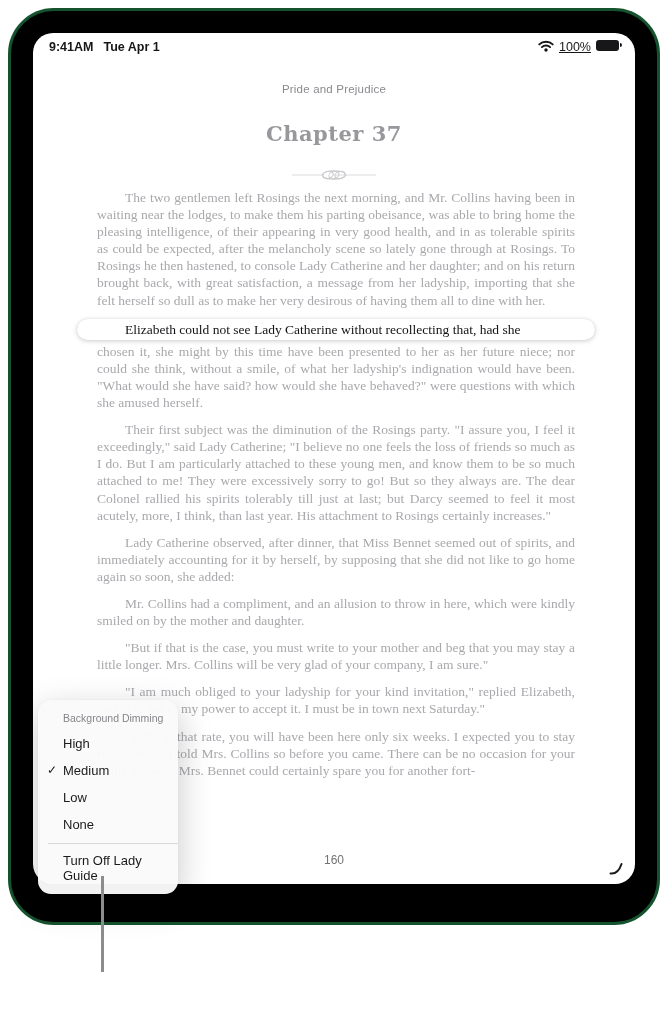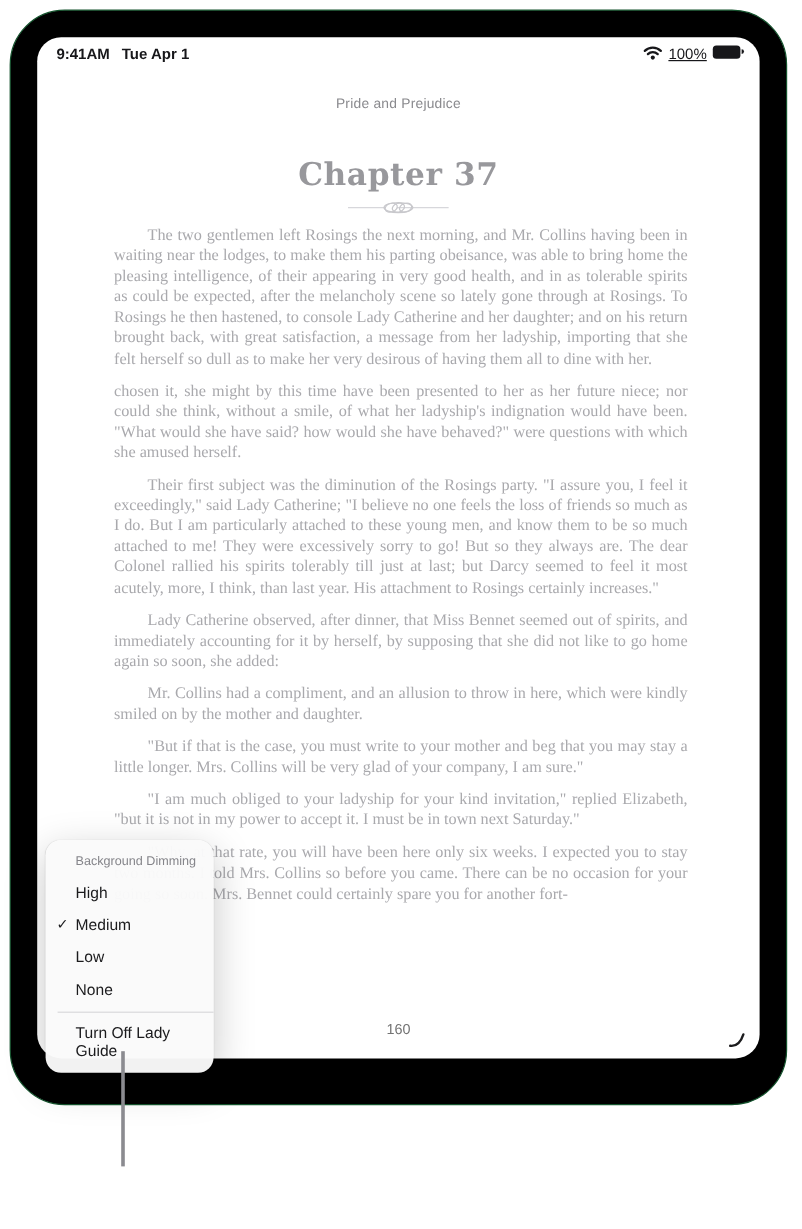--- a/index.html
+++ b/index.html
@@ -3,21 +3,21 @@
 <meta charset="utf-8">
 <style>
   html,body{margin:0;padding:0;}
   body{
     width:668px;height:1024px;position:relative;background:#ffffff;
     font-family:"Liberation Sans",sans-serif;overflow:hidden;
   }
   
   .device{
     position:absolute;left:8px;top:8px;width:646px;height:911px;
-    background:#000;border:1px solid #14532d;border-radius:46px;
+    background:#000;border:3px solid #14532d;border-radius:46px;
   }
   .screen{
     position:absolute;left:22px;top:22px;width:602px;height:851px;
     background:#fff;border-radius:20px;overflow:hidden;
   }
   
   .status-bar{
     position:absolute;left:0;top:4px;width:100%;height:20px;
     display:flex;justify-content:space-between;align-items:center;
     padding:0 16px;box-sizing:border-box;
@@ -33,21 +33,21 @@
     background:#17171a;border-radius:0 2px 2px 0;
   }
   
   .book-title{
     position:absolute;top:50px;width:100%;text-align:center;
     font-size:11.5px;color:#8a8a8e;letter-spacing:.2px;
   }
   .chapter-title{
     position:absolute;top:88px;width:100%;text-align:center;
     font-family:"DejaVu Serif",serif;font-weight:700;
-    font-size:26px;color:#98989c;letter-spacing:.5px;margin-top:12px;
+    font-size:21px;color:#98989c;letter-spacing:.5px;
   }
   .ornament{position:absolute;top:135px;width:100%;text-align:center;}
   
   .text-column{
     position:absolute;left:64px;top:156px;width:478px;
     font-family:"Liberation Serif",serif;font-size:13.5px;line-height:17.1px;
     color:#a9a9ad;text-align:justify;
   }
   .text-column p{margin:0 0 10px 0;text-indent:28px;}
   .text-column p.no-indent{text-indent:0;}
@@ -122,20 +122,21 @@
         <line x1="0" y1="7" x2="84" y2="7" stroke="#d7d7db" stroke-width="0.9"></line>
         <ellipse cx="36" cy="7" rx="5.2" ry="3.6" transform="rotate(-18 36 7)" fill="#fff" stroke="#c8c8cc" stroke-width="1"></ellipse>
         <ellipse cx="42" cy="7" rx="5.2" ry="3.6" transform="rotate(-18 42 7)" fill="none" stroke="#c8c8cc" stroke-width="1"></ellipse>
         <ellipse cx="48" cy="7" rx="5.2" ry="3.6" transform="rotate(-18 48 7)" fill="none" stroke="#c8c8cc" stroke-width="1"></ellipse>
         <ellipse cx="42" cy="7" rx="12" ry="4.2" fill="none" stroke="#c8c8cc" stroke-width="1"></ellipse>
       </svg>
     </div>
 
     <div class="text-column">
       <p>The two gentlemen left Rosings the next morning, and Mr. Collins having been in waiting near the lodges, to make them his parting obeisance, was able to bring home the pleasing intelligence, of their appearing in very good health, and in as tolerable spirits as could be expected, after the melancholy scene so lately gone through at Rosings. To Rosings he then hastened, to console Lady Catherine and her daughter; and on his return brought back, with great satisfaction, a message from her ladyship, importing that she felt herself so dull as to make her very desirous of having them all to dine with her.</p>
+      <div class="guide-line">Elizabeth could not see Lady Catherine without recollecting that, had she</div>
       <p class="no-indent">chosen it, she might by this time have been presented to her as her future niece; nor could she think, without a smile, of what her ladyship's indignation would have been. "What would she have said? how would she have behaved?" were questions with which she amused herself.</p>
       <p>Their first subject was the diminution of the Rosings party. "I assure you, I feel it exceedingly," said Lady Catherine; "I believe no one feels the loss of friends so much as I do. But I am particularly attached to these young men, and know them to be so much attached to me! They were excessively sorry to go! But so they always are. The dear Colonel rallied his spirits tolerably till just at last; but Darcy seemed to feel it most acutely, more, I think, than last year. His attachment to Rosings certainly increases."</p>
       <p>Lady Catherine observed, after dinner, that Miss Bennet seemed out of spirits, and immediately accounting for it by herself, by supposing that she did not like to go home again so soon, she added:</p>
       <p>Mr. Collins had a compliment, and an allusion to throw in here, which were kindly smiled on by the mother and daughter.</p>
       <p>"But if that is the case, you must write to your mother and beg that you may stay a little longer. Mrs. Collins will be very glad of your company, I am sure."</p>
       <p>"I am much obliged to your ladyship for your kind invitation," replied Elizabeth, "but it is not in my power to accept it. I must be in town next Saturday."</p>
       <p>"Why, at that rate, you will have been here only six weeks. I expected you to stay two months. I told Mrs. Collins so before you came. There can be no occasion for your going so soon. Mrs. Bennet could certainly spare you for another fort-</p>
     </div>
 
     <div class="page-number">160</div>

